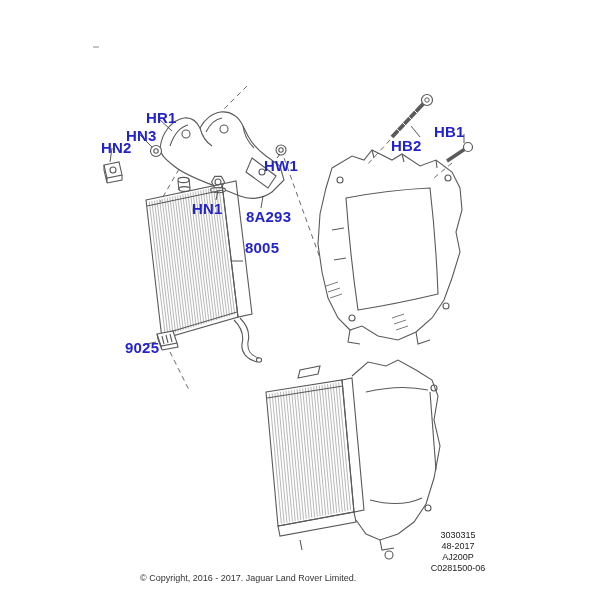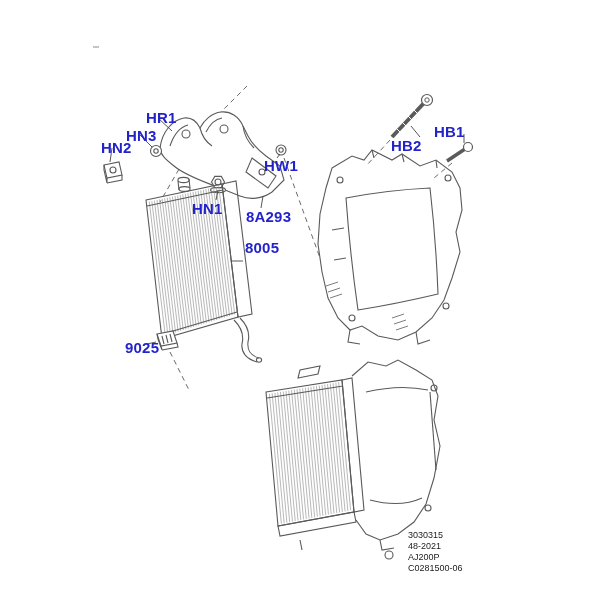--- a/index.html
+++ b/index.html
@@ -6,21 +6,21 @@
   #stage{
     position:relative;width:600px;height:600px;background:#ffffff;overflow:hidden;
     font-family:"Liberation Sans", sans-serif;
   }
   #diagram-svg{position:absolute;left:0;top:0;}
   .part-label{
     position:absolute;color:#2323cc;font-weight:bold;font-size:15px;
     letter-spacing:0.2px;white-space:nowrap;cursor:pointer;
   }
   .ref-block{
-    position:absolute;left:408px;top:530px;width:100px;
+    position:absolute;left:408px;top:530px;width:100px;text-align:center;
     color:#1a1a1a;font-size:9px;line-height:11px;
   }
   .copyright{
     position:absolute;left:140px;top:573px;color:#333333;font-size:9px;
   }
 </style>
 </head>
 <body>
 
 <div id="stage">
@@ -215,18 +215,19 @@
   <div class="part-label" style="left:264px;top:157px">HW1</div>
   <div class="part-label" style="left:192px;top:200px">HN1</div>
   <div class="part-label" style="left:246px;top:208px">8A293</div>
   <div class="part-label" style="left:245px;top:239px">8005</div>
   <div class="part-label" style="left:125px;top:339px">9025</div>
   <div class="part-label" style="left:391px;top:137px">HB2</div>
   <div class="part-label" style="left:434px;top:123px">HB1</div>
 
   <div class="ref-block">
     <div>3030315</div>
-    <div>48-2021</div>
+    <div>48-2017</div>
     <div>AJ200P</div>
     <div>C0281500-06</div>
   </div>
 
+  <div class="copyright">© Copyright, 2016 - 2017. Jaguar Land Rover Limited.</div>
 </div>
 
 </body></html>

